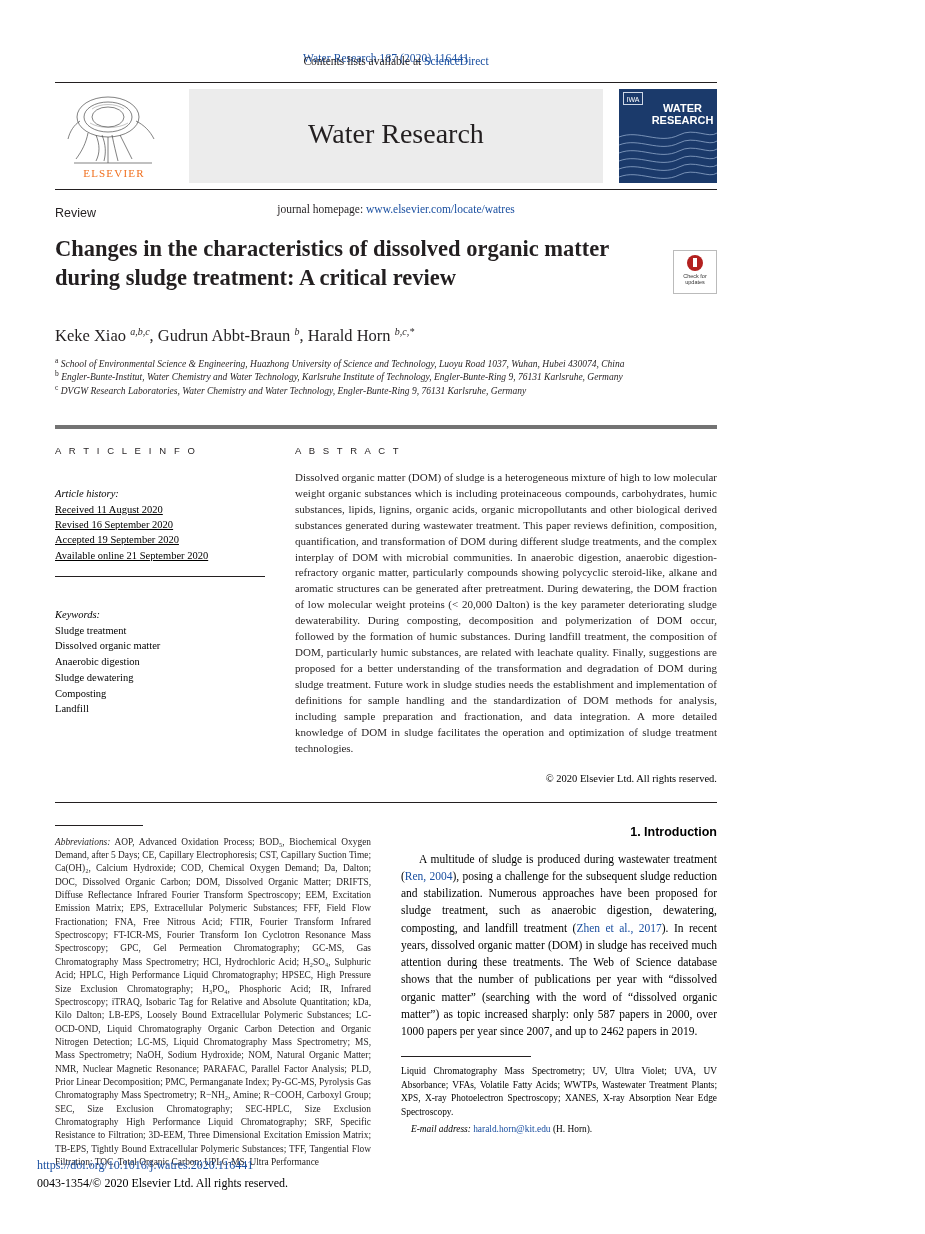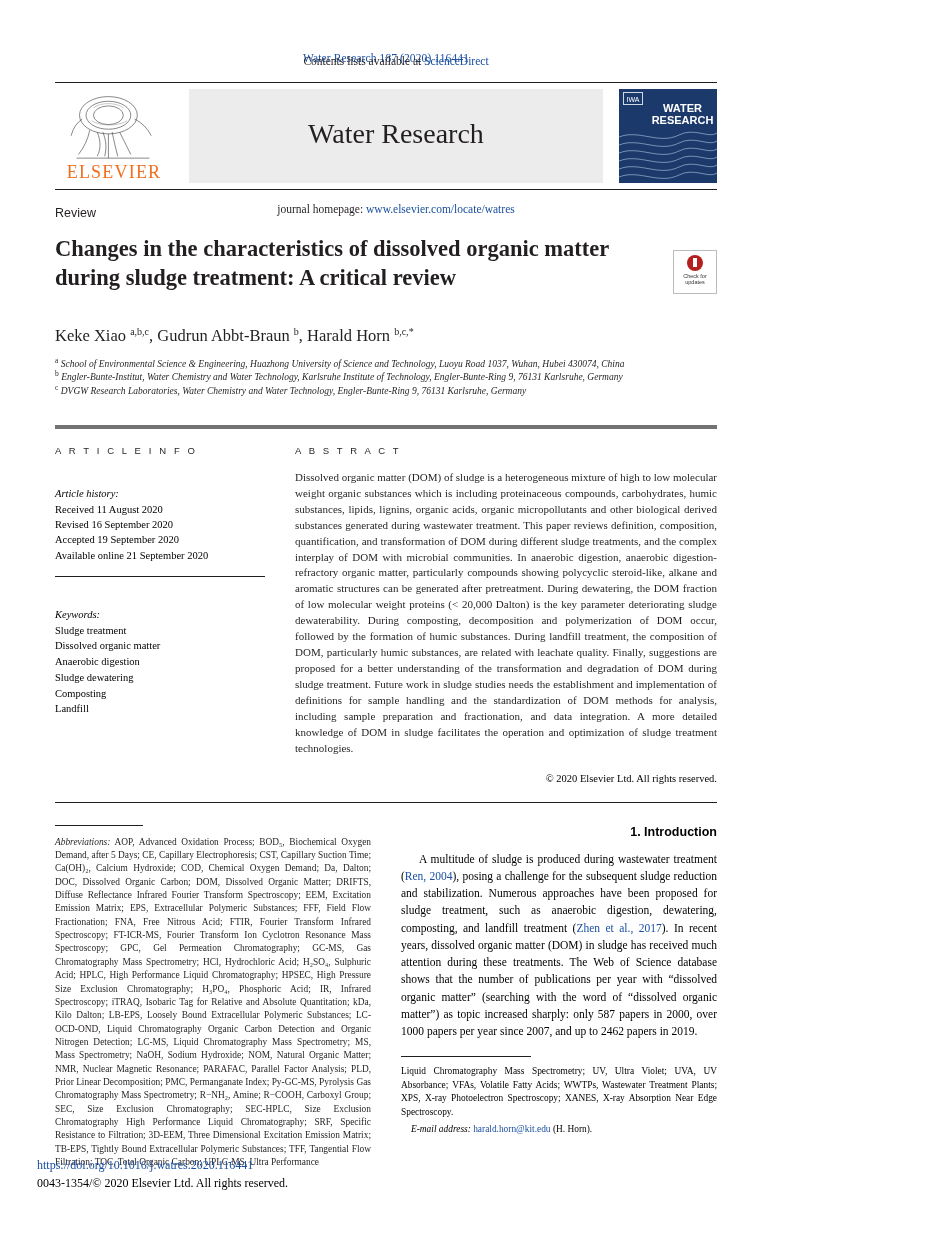--- a/index.html
+++ b/index.html
@@ -44,21 +44,21 @@
     flex: 0 0 118px;
     display: flex;
     flex-direction: column;
     align-items: center;
     justify-content: flex-start;
     padding-top: 2px;
   }
   .tree-box { width: 96px; height: 74px; }
   .elsevier-word {
     font-family: "Liberation Serif", serif;
-    font-size: 18px;
+    font-size: 11px;
     letter-spacing: 1.2px;
     color: #f06f1e;
     margin-top: 2px;
   }
   .journal-banner {
     flex: 1 1 auto;
     background: #ececec;
     margin: 0 16px;
     display: flex;
     flex-direction: column;
@@ -182,21 +182,21 @@
     font-weight: normal;
     color: #231f20;
     margin-bottom: 14px;
   }
   .info-sub {
     font-size: 10.5px;
     font-style: italic;
     margin-bottom: 3px;
     margin-top: 32px;
   }
-  .info-line { font-size: 10.5px; line-height: 1.45; }
+  .info-line { font-size: 10.5px; line-height: 1.45; text-decoration: underline; }
   .rule-small {
     border-top: 1px solid #231f20;
     margin: 13px 0 11px;
     width: 100%;
   }
   .kw-line { font-size: 10.5px; line-height: 1.5; }
   .abstract-text {
     font-size: 11px;
     line-height: 1.45;
     text-align: justify;
@@ -258,21 +258,21 @@
 
   
   .page-footer {
     position: absolute;
     left: 37px;
     bottom: 42px;
     font-size: 12px;
     line-height: 1.45;
   }
   .page-footer a { color: #1a4fa0; text-decoration: none; }
-  sub, sup { line-height: 0; }
+  sub, sup { line-height: 0; font-style: italic; }
 </style>
 </head>
 <body>
 
 <div class="page">
 
   <div class="running-head">Water Research 187 (2020) 116441</div>
 
   <div class="masthead">
 

